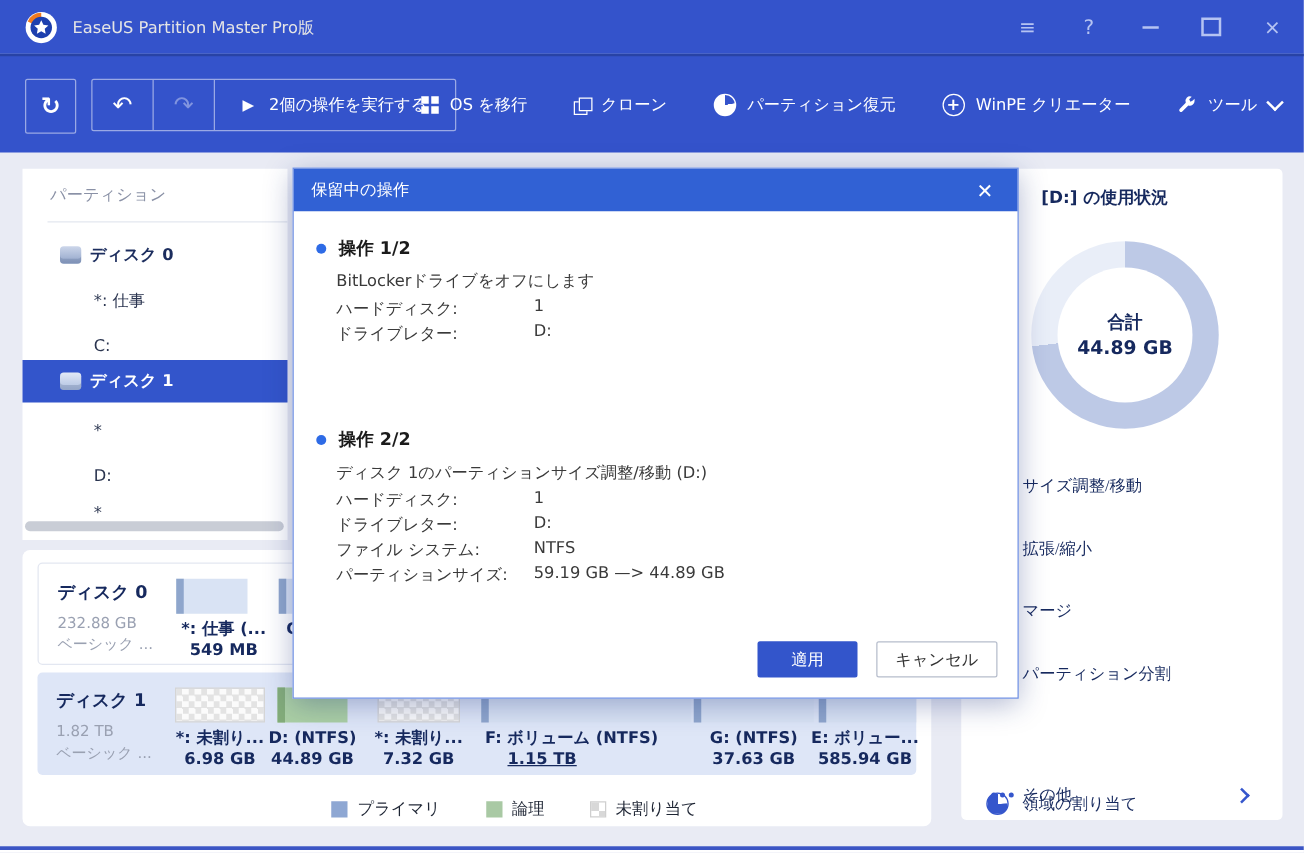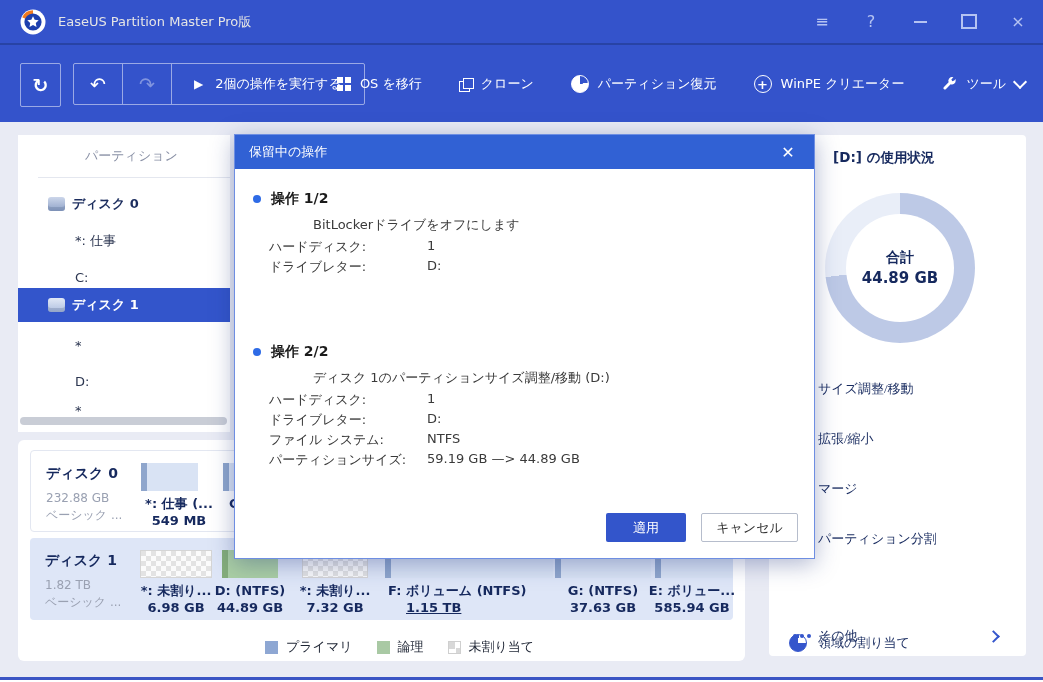--- a/index.html
+++ b/index.html
@@ -34,21 +34,21 @@
   .ico-migrate span{background:#fff;}
   .ico-clone{position:relative;width:13px;height:13px;}
   .ico-clone:before{content:"";position:absolute;left:0;top:3px;width:9px;height:9px;border:1.6px solid #fff;background:#3453cb;}
   .ico-clone:after{content:"";position:absolute;left:4px;top:0;width:9px;height:9px;border:1.6px solid #fff;background:#3453cb;}
   .ico-pie{width:16px;height:16px;border-radius:50%;background:conic-gradient(from 0deg,#3453cb 0 78deg,#fff 82deg 360deg);border:1px solid #fff;}
   .ico-pluscircle{width:16px;height:16px;border:1.7px solid #fff;border-radius:50%;display:flex;align-items:center;justify-content:center;color:#fff;font-size:13px;font-weight:bold;line-height:1;}
   .chev-down{width:8px;height:8px;border-right:2px solid #fff;border-bottom:2px solid #fff;transform:rotate(45deg);margin-top:-4px;}
   
   .panel{position:absolute;background:#fff;}
   .left-panel{left:18px;top:135px;width:212px;height:297px;}
-  .lp-header{position:absolute;left:22px;top:12px;font-size:13px;color:#8a91a6;margin-left:45px;}
+  .lp-header{position:absolute;left:22px;top:12px;font-size:13px;color:#8a91a6;}
   .lp-divider{position:absolute;left:20px;right:0;top:42px;height:1px;background:#e4e7ef;}
   .tree-row{position:absolute;left:0;width:100%;display:flex;align-items:center;box-sizing:border-box;cursor:default;}
   .tree-row .lbl{font-size:13px;color:#2b3550;}
   .tree-row.disk .lbl{font-weight:bold;color:#1c2d5e;}
   .tree-row.selected{background:#3355cb;}
   .tree-row.selected .lbl{color:#fff;}
   .disk-ico{width:17px;height:14px;border-radius:3px;margin:0 7px 0 30px;background:linear-gradient(#ccd6ea,#8fa3c8);box-shadow:inset 0 -4px 0 rgba(70,90,130,.25);}
   .tree-row.selected .disk-ico{background:linear-gradient(#e2e9f6,#aebfe0);}
   .tree-child{padding-left:57px;}
   .lp-scrollbar{position:absolute;left:2px;top:282px;width:207px;height:8px;border-radius:4px;background:#c9cdd6;}
@@ -76,35 +76,35 @@
   .dr-name{position:absolute;left:15px;top:14px;font-size:14px;font-weight:bold;color:#16295e;}
   .dr-size{position:absolute;left:15px;top:40px;font-size:12px;color:#9aa1b2;}
   .dr-type{position:absolute;left:15px;top:56px;font-size:12px;color:#9aa1b2;}
   .pblock{position:absolute;top:12px;height:28px;box-sizing:border-box;}
   .pblock.prim{background:#d9e3f4;border-left:6px solid #8fa6cc;}
   .pblock.logi{background:#abcfa4;border-left:6px solid #84ad7a;}
   .pblock.unalloc{background:repeating-conic-gradient(#fbfbfb 0 25%,#e3e3e3 0 50%) 0 0/10px 10px;border:1px solid #d5d5d5;}
   .plabels{position:absolute;top:44px;text-align:center;}
   .plabels .l1,.plabels .l2{font-size:13px;font-weight:bold;color:#16295e;line-height:17px;white-space:nowrap;}
   .plabels.leftal{text-align:left;}
-  .legend{position:absolute;left:247px;top:198px;display:flex;gap:24px;align-items:center;}
+  .legend{position:absolute;left:247px;top:198px;display:flex;gap:36px;align-items:center;}
   .legend-item{display:flex;align-items:center;gap:8px;}
   .legend-sw{width:13px;height:13px;}
   .legend-sw.unalloc{background:repeating-conic-gradient(#fff 0 25%,#d8d8d8 0 50%) 0 0/13px 13px;border:1px solid #cfcfcf;box-sizing:border-box;}
   .legend-item .llbl{font-size:13px;color:#1d2433;}
   
   .dialog{position:absolute;left:234px;top:134px;width:581px;height:425px;background:#fff;z-index:50;
     border:1px solid #6e8ee2;box-sizing:border-box;box-shadow:0 5px 22px rgba(25,45,120,.35);}
   .dlg-header{position:absolute;left:0;top:0;right:0;height:34px;background:#3161d4;display:flex;align-items:center;}
   .dlg-title{margin-left:14px;color:#fff;font-size:13px;}
   .dlg-close{position:absolute;right:12px;top:0;height:34px;width:28px;display:flex;align-items:center;justify-content:center;color:#fff;font-size:16px;cursor:default;}
   .op-heading{position:absolute;display:flex;align-items:center;gap:10px;}
   .op-bullet{width:8px;height:8px;border-radius:50%;background:#2e6be6;}
   .op-title{font-size:14px;font-weight:bold;color:#1b1b1b;}
-  .op-desc{position:absolute;left:34px;font-size:13px;color:#3a3a3a;margin-left:44px;}
+  .op-desc{position:absolute;left:34px;font-size:13px;color:#3a3a3a;}
   .op-row{position:absolute;left:34px;display:flex;font-size:13px;color:#3a3a3a;}
   .op-row .k{width:158px;}
   .btn{position:absolute;height:29px;box-sizing:border-box;display:flex;align-items:center;justify-content:center;font-size:13px;border-radius:2px;cursor:default;}
   .btn-apply{left:371px;top:378px;width:80px;background:#3355cb;color:#fff;}
   .btn-cancel{left:466px;top:378px;width:97px;background:#fff;color:#333;border:1px solid #b6bdcc;}
   
   .win-bottom{position:absolute;left:0;right:0;bottom:0;height:2px;background:#fff;border-top:3px solid #3b55c4;}
 </style>
 </head>
 <body>

